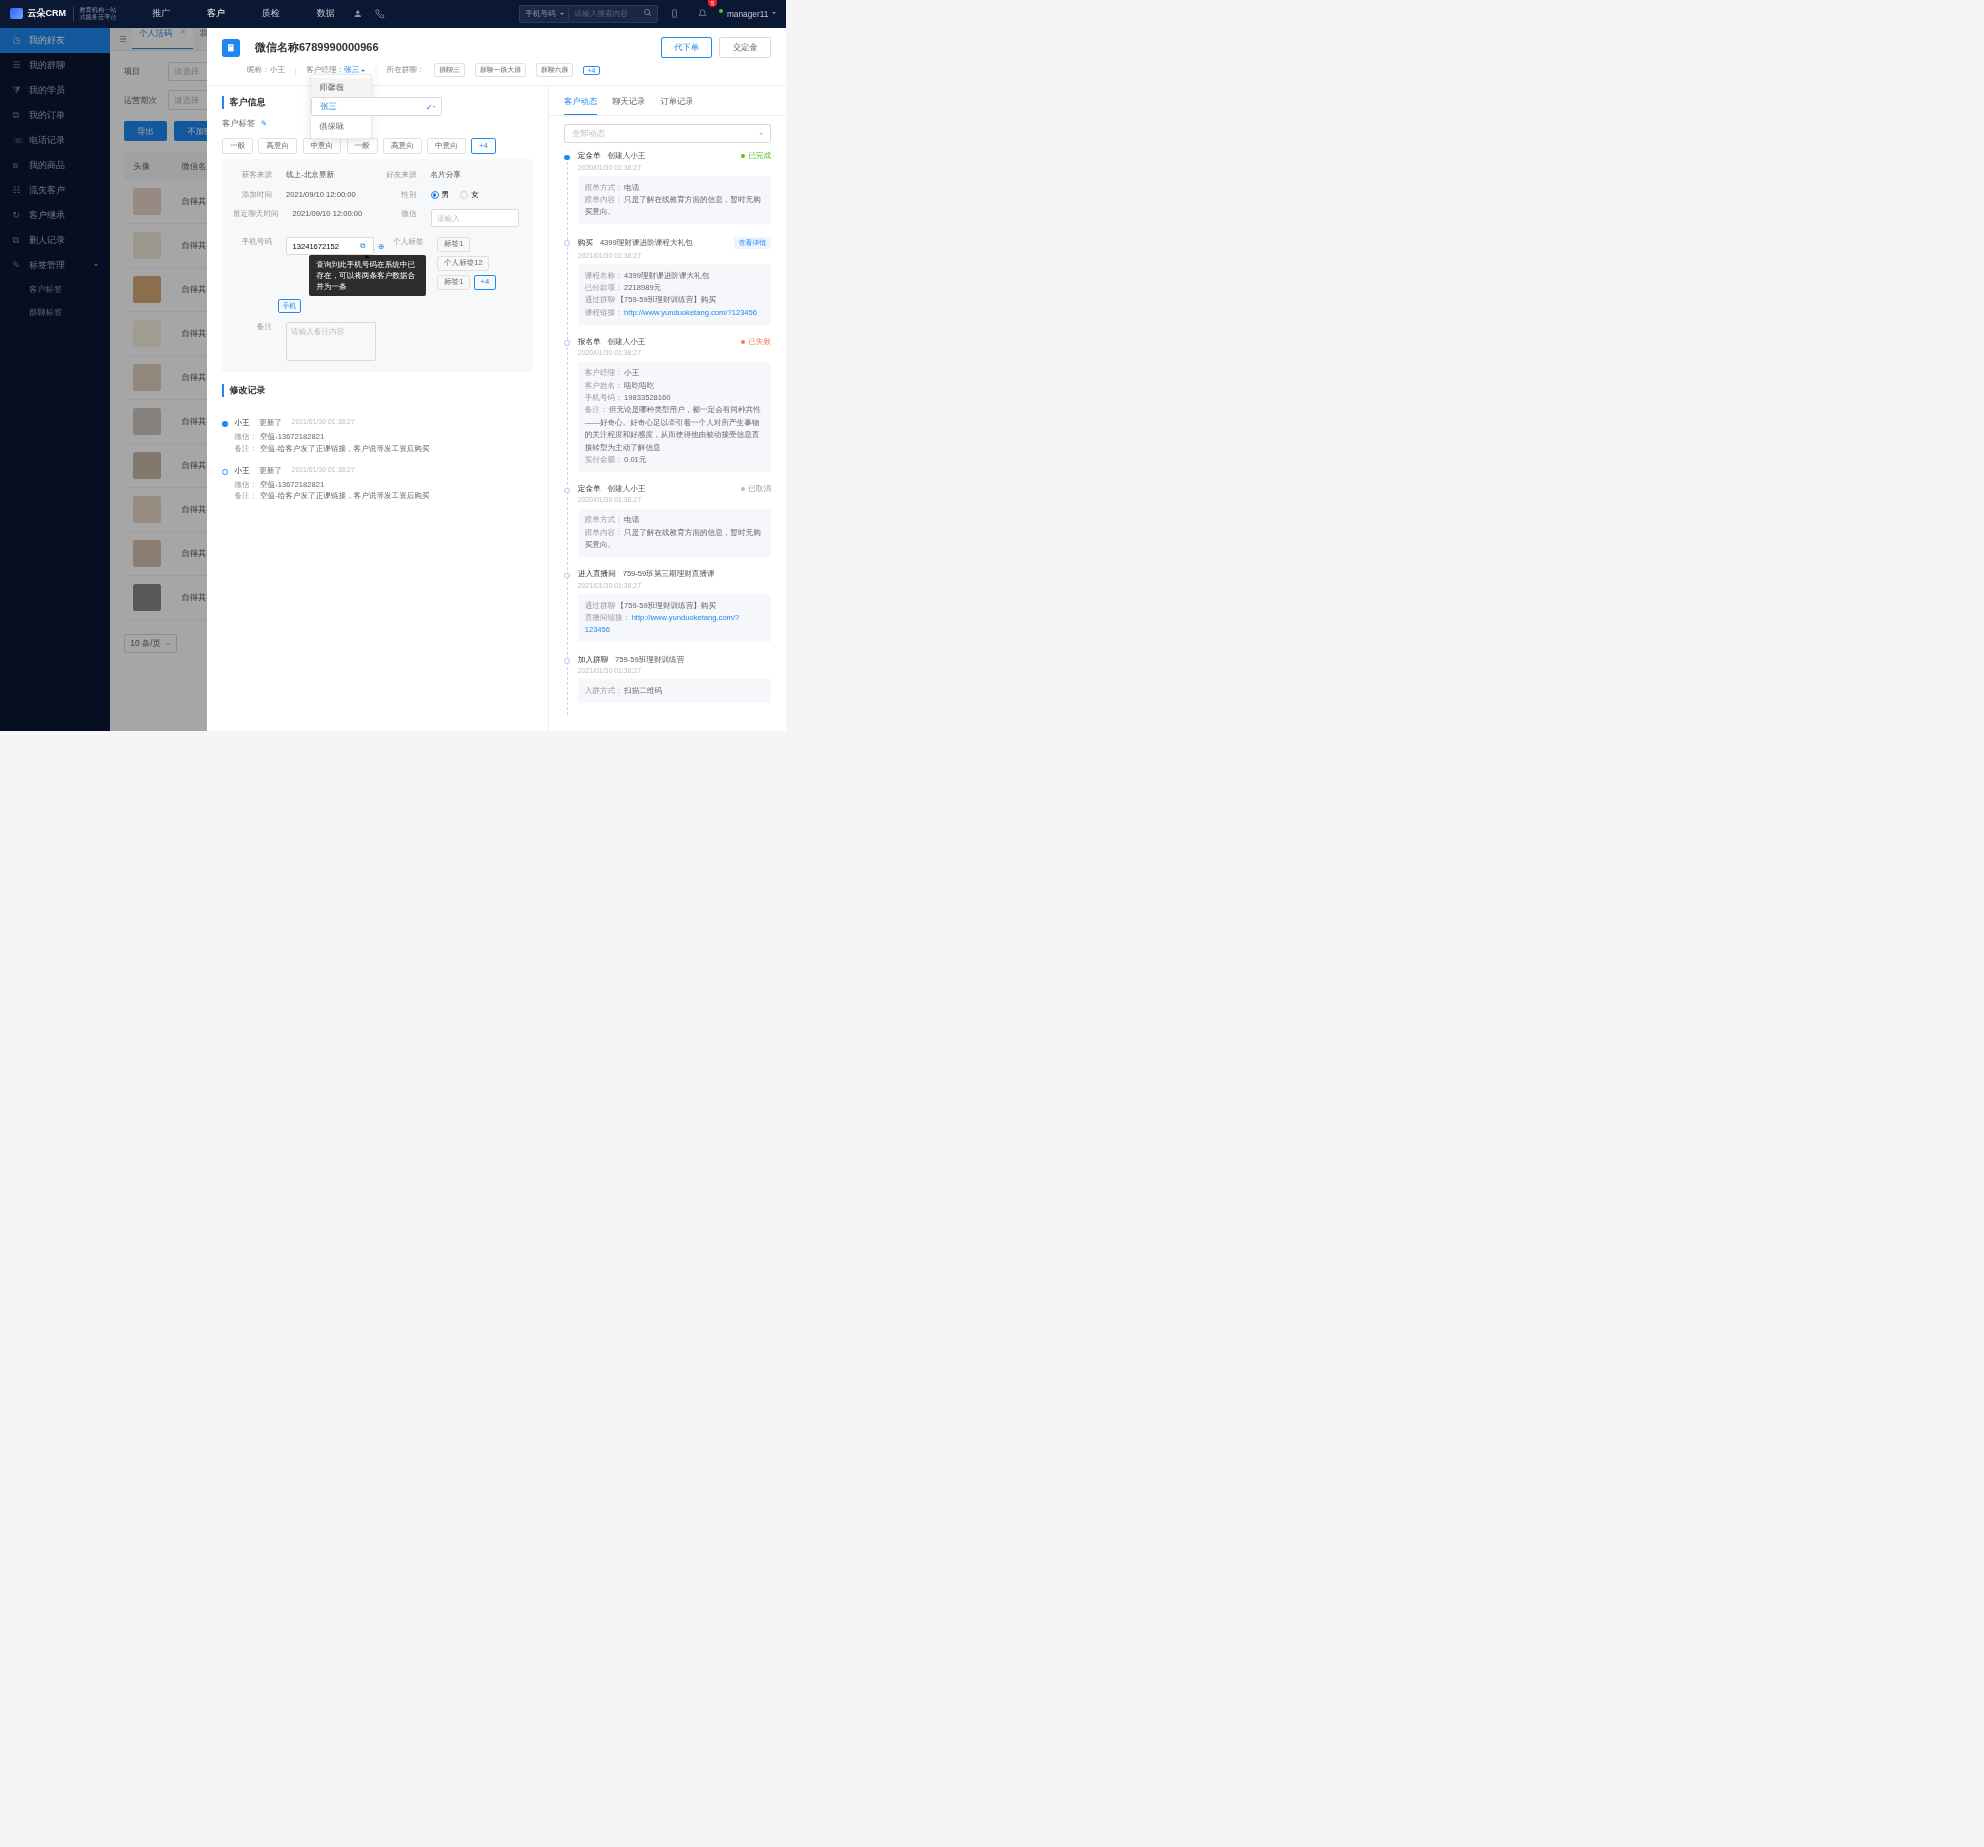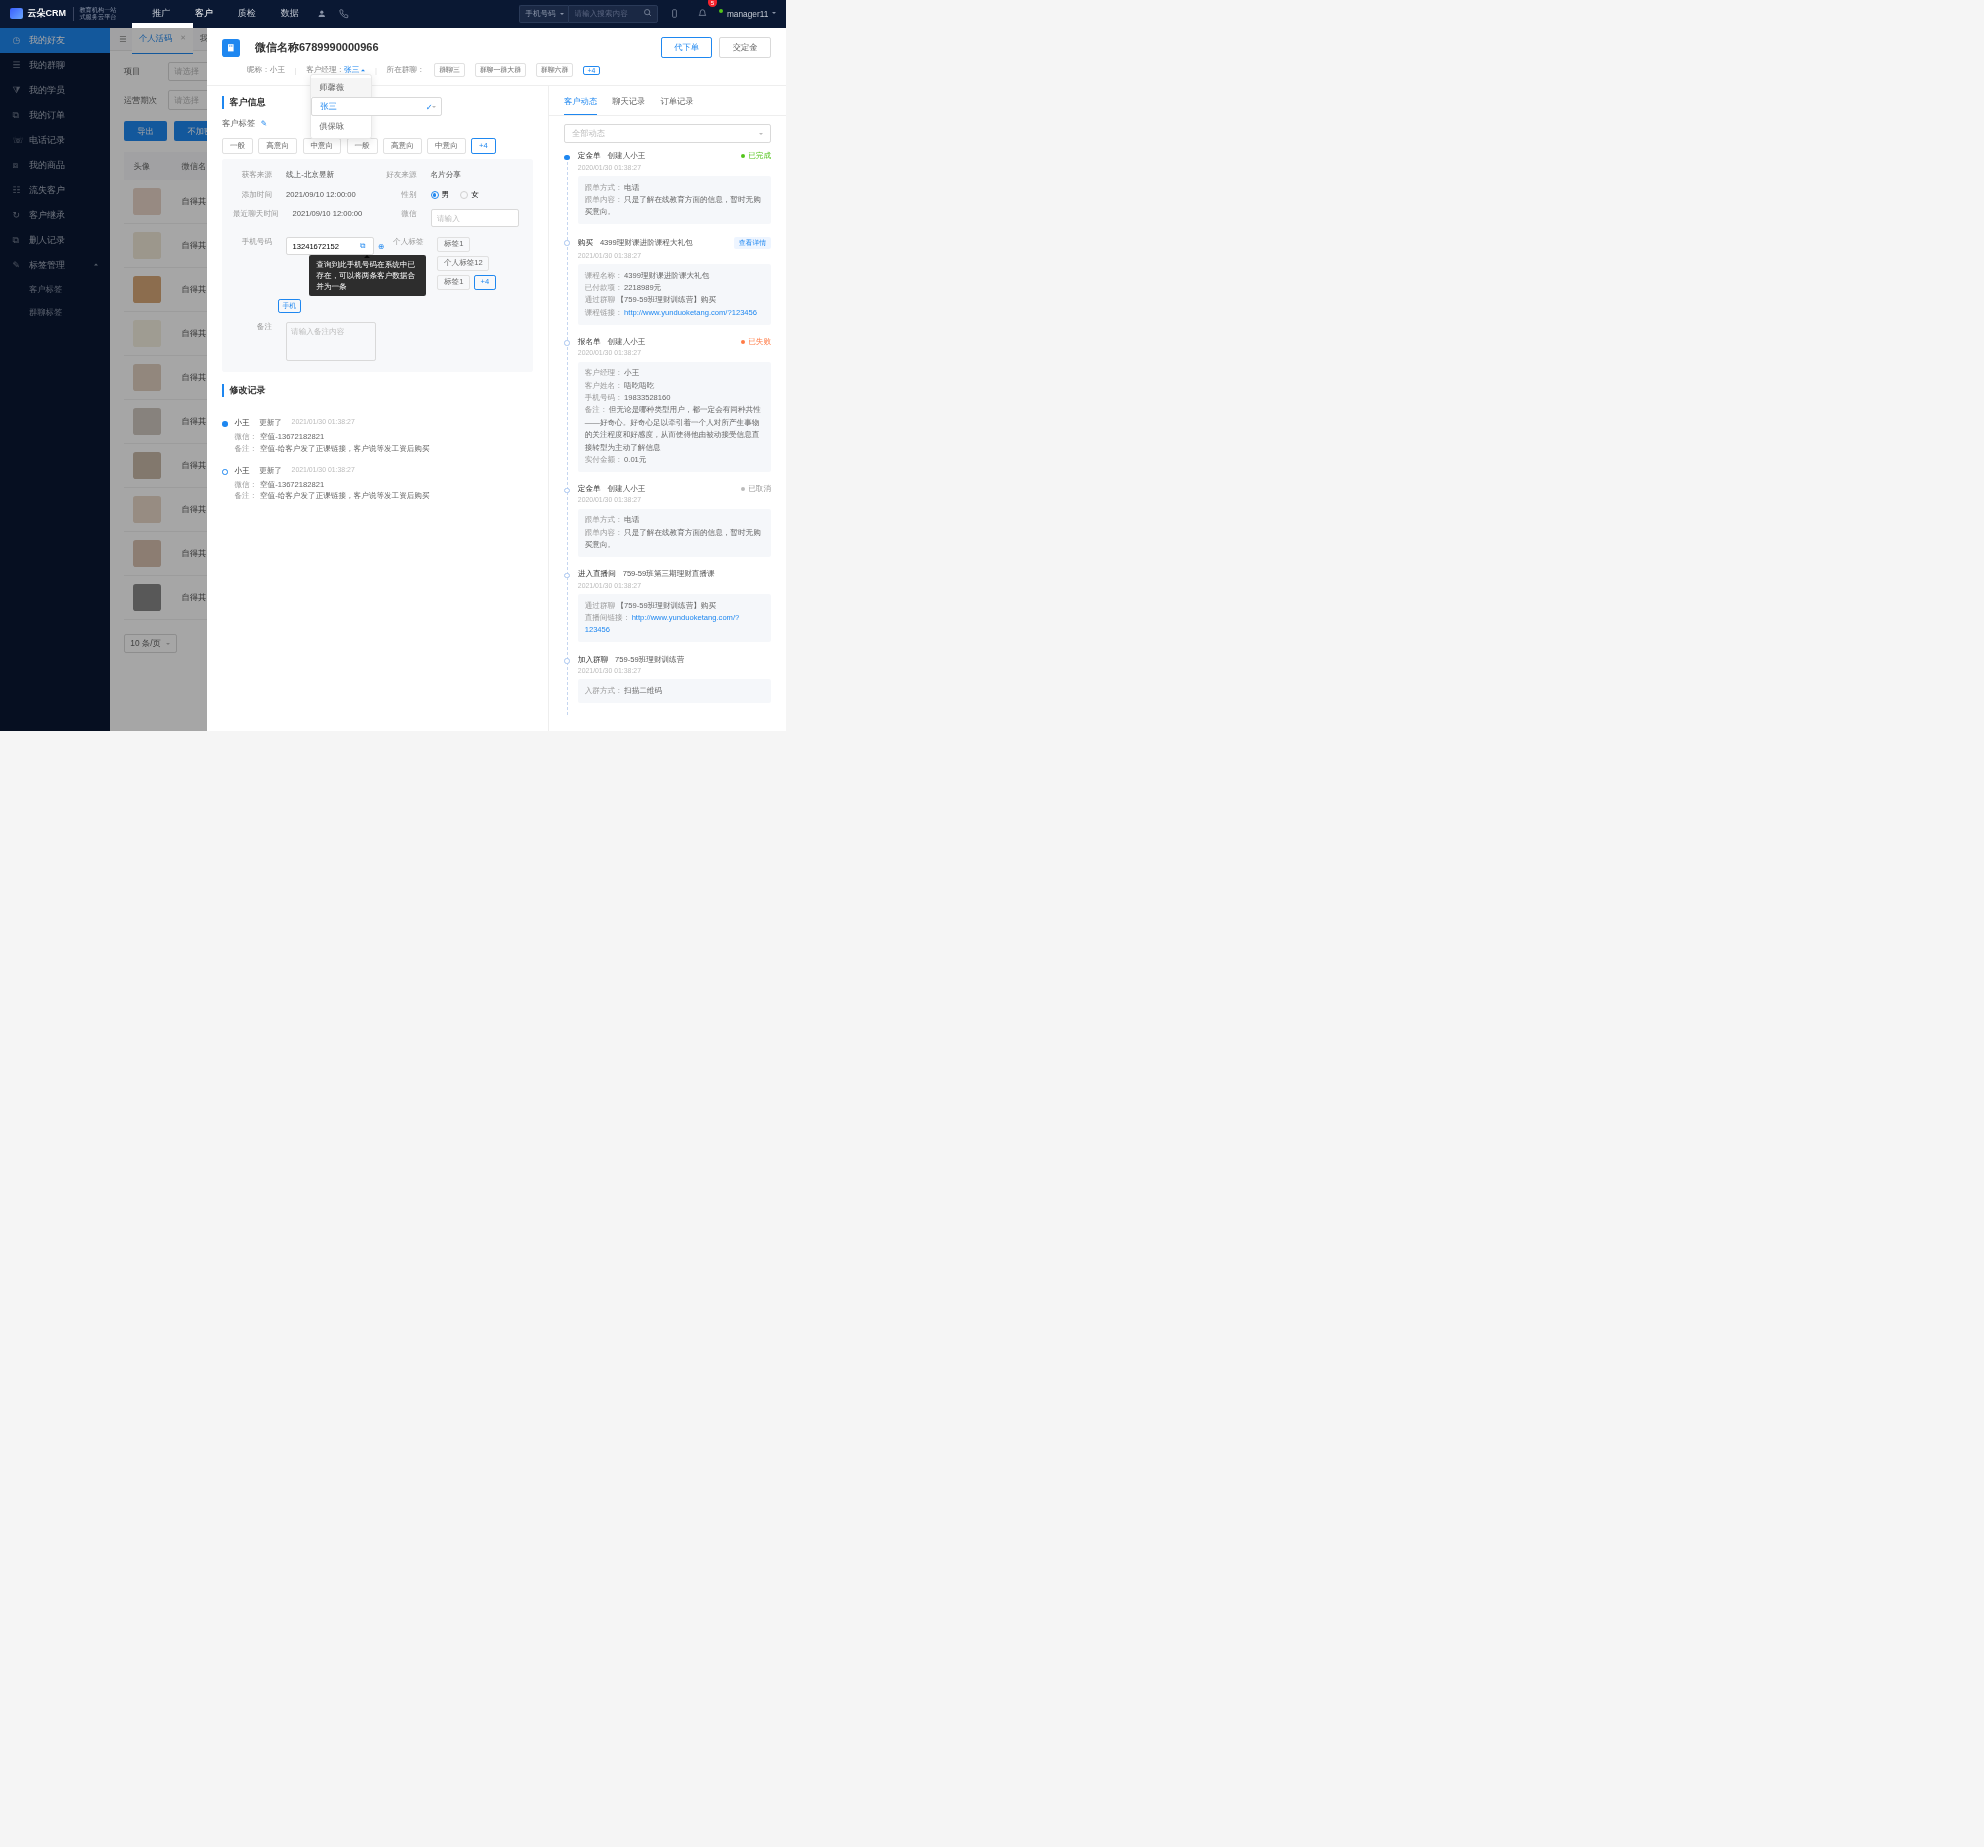--- a/index.html
+++ b/index.html
@@ -2,21 +2,21 @@
 <html style="font-size:11px"><head>
 <meta charset="utf-8">
 <style>
 *{box-sizing:border-box;margin:0;padding:0;font-family:-apple-system,BlinkMacSystemFont,"PingFang SC","Microsoft YaHei",sans-serif}
 body{width:786px;height:731px;background:#f5f5f5;position:relative;overflow:hidden}
 .topbar{height:27.6px;background:#0a1833;display:flex;align-items:center;color:#c5cad3;font-size:9px}
 .logo{display:flex;align-items:center;padding:0 9.6px;gap:4.1px}
 .logo-icon{width:13.8px;height:11px;background:linear-gradient(135deg,#3a5fff,#6aa8ff);border-radius:2.1px;position:relative}
 .logo-text{font-weight:600;color:#fff;font-size:9px}
 .logo-sub{border-left:0.7px solid #3a4560;padding-left:5.5px;margin-left:2.8px;font-size:6.2px;line-height:6.9px;color:#8a94a8}
-.nav{display:flex;gap:0;margin-left:13.8px}
+.nav{display:flex;gap:12px;margin-left:13.8px}
 .nav-item{padding:0 12.4px;height:27.6px;display:flex;align-items:center;cursor:pointer}
 .nav-item.active{color:#fff}
 .icon-btn{width:22px;height:27.6px;display:flex;align-items:center;justify-content:center;cursor:pointer}
 .search-area{display:flex;align-items:center;margin-left:auto;margin-right:8.3px}
 .search-sel{height:18px;background:#1a2844;border:0.7px solid #2a3a58;border-right:0;border-radius:2.1px 0 0 2.1px;padding:0 12.4px 0 5.5px;font-size:7.6px;color:#8a94a8;display:flex;align-items:center;position:relative}
 .search-sel:after{content:"";position:absolute;right:4.1px;top:7.6px;border:2.1px solid transparent;border-top-color:#8a94a8}
 .search-input{height:18px;width:90px;background:#1a2844;border:0.7px solid #2a3a58;border-radius:0 2.1px 2.1px 0;padding:0 18px 0 5.5px;font-size:7.6px;color:#fff}
 .search-input::placeholder{color:#5a6580}
 .search-icon-btn{margin-left:-15px;width:12.4px;height:12.4px;color:#8a94a8}
 .tr-icons{display:flex;gap:5.5px;align-items:center;padding-right:9.6px}
@@ -27,21 +27,21 @@
 .chev-down{border:2.8px solid transparent;border-top-color:#8a94a8;margin-top:2.8px}
 .sidebar{position:absolute;left:0;top:27.6px;bottom:0;width:110px;background:#0a1833;color:#a8b0c0;font-size:9px;overflow:hidden}
 .side-item{height:25px;display:flex;align-items:center;padding:0 12.4px;gap:6.9px;cursor:pointer}
 .side-item.active{background:#1e87f0;color:#fff}
 .side-item .icn{width:9.6px;height:9.6px;opacity:.7}
 .side-sub{padding-left:29px;height:23.4px;display:flex;align-items:center;font-size:8.3px;color:#8a94a8;cursor:pointer}
 .side-item .arr{margin-left:auto;border:2.8px solid transparent;border-bottom-color:#8a94a8;transform:translateY(-1.4px)}
 .main{position:absolute;left:110px;top:27.6px;right:0;bottom:0;background:#fff}
 .tabbar{height:23px;background:#f7f8fa;border-bottom:0.7px solid #e8e8e8;display:flex;align-items:center;padding-left:4.1px;gap:0;font-size:8.3px}
 .collapse-icon{width:18px;text-align:center;color:#888;cursor:pointer}
-.tab{padding:0 6.9px;height:31px;display:flex;align-items:center;gap:8px;color:#666;cursor:pointer}
+.tab{padding:0 6.9px;height:21px;display:flex;align-items:flex-start;gap:8px;color:#666;cursor:pointer}
 .tab.active{background:#fff;color:#1e87f0;border-bottom:1.4px solid #1e87f0}
 .tab .x{color:#bbb;font-size:6.9px}
 .bg-content{padding:11px 13.8px;font-size:8.3px;color:#666}
 .filter-row{display:flex;align-items:center;gap:6.9px;margin-bottom:9.6px}
 .filter-row label{width:37px;text-align:left;color:#666}
 .sel{height:19.3px;border:0.7px solid #d9d9d9;border-radius:2.1px;background:#fff;padding:0 15px 0 5.5px;color:#bbb;min-width:131px;position:relative;display:flex;align-items:center}
 .sel:after{content:"";position:absolute;right:5.5px;top:8.3px;border:2.8px solid transparent;border-top-color:#bbb}
 .action-row{display:flex;gap:6.9px;margin:11px 0}
 .btn{height:20.7px;padding:0 12.4px;border-radius:2.1px;font-size:8.3px;display:inline-flex;align-items:center;cursor:pointer;border:0.7px solid transparent}
 .btn-primary{background:#1e87f0;color:#fff}

